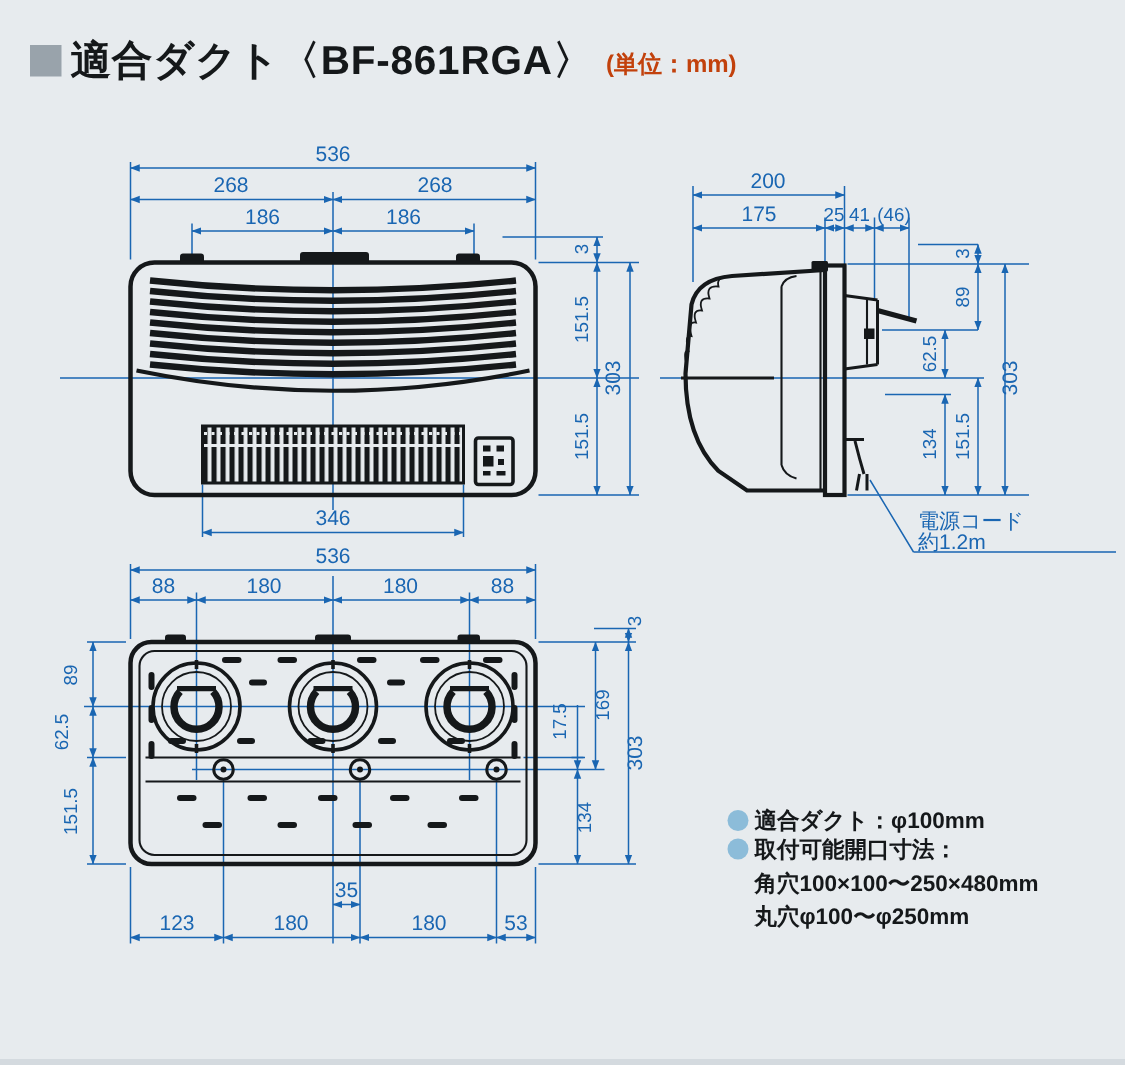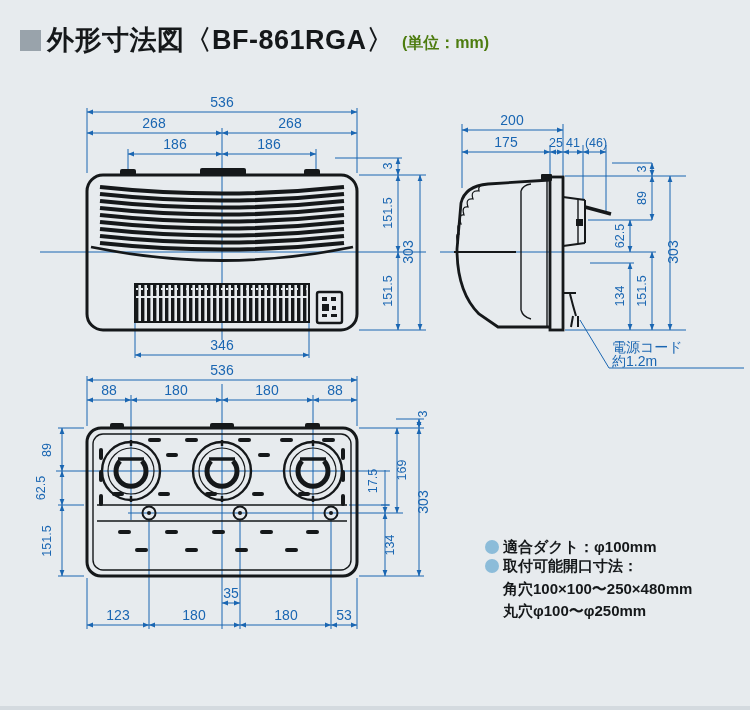--- a/index.html
+++ b/index.html
@@ -4,21 +4,21 @@
 <style>
   html,body{margin:0;padding:0;}
   body{
     width:750px;height:710px;position:relative;overflow:hidden;
     background:#e7ebee;
     font-family:"Liberation Sans","DejaVu Sans",sans-serif;
   }
   .hdr{position:absolute;left:20px;top:22px;display:flex;align-items:center;}
   .hdr .sq{width:21px;height:21px;background:#99a3ab;margin-right:6px;flex:none;}
   .hdr .ttl{font-size:27px;font-weight:700;color:#15181a;letter-spacing:0.5px;white-space:nowrap;}
-  .hdr .unit{font-size:16px;font-weight:600;color:#4d7c0f;margin-left:8px;margin-top:6px;white-space:nowrap;}
+  .hdr .unit{font-size:16px;font-weight:600;color:#c2410c;margin-left:8px;margin-top:6px;white-space:nowrap;}
   svg{position:absolute;left:0;top:0;}
   
   .b{stroke:#1a66b2;stroke-width:1;fill:none;}
   .d{fill:#1a66b2;font-size:14px;font-family:"Liberation Sans","DejaVu Sans",sans-serif;}
   .ds{fill:#1a66b2;font-size:12.5px;font-family:"Liberation Sans","DejaVu Sans",sans-serif;}
   
   .k1{stroke:#15181a;stroke-width:1.2;fill:none;}
   .k14{stroke:#15181a;stroke-width:1.4;fill:none;}
   .k2{stroke:#15181a;stroke-width:2;fill:none;}
   .k24{stroke:#15181a;stroke-width:2.4;fill:none;}
@@ -26,21 +26,21 @@
   .k3{stroke:#15181a;stroke-width:3;fill:none;}
   .lv{stroke:#15181a;stroke-width:4.2;fill:none;}
   .fk{fill:#15181a;stroke:none;}
   .nt{fill:#15181a;font-size:15px;font-weight:600;font-family:"Liberation Sans","DejaVu Sans",sans-serif;}
 </style>
 </head>
 <body>
 
 <div class="hdr">
   <span class="sq"></span>
-  <span class="ttl">外形寸法図〈BF-861RGA〉</span>
+  <span class="ttl">適合ダクト〈BF-861RGA〉</span>
   <span class="unit">(単位：mm)</span>
 </div>
 
 <svg width="750" height="710" viewBox="0 0 750 710">
   <defs>
     <marker id="ar" viewBox="0 0 10 10" refX="9.5" refY="5" markerWidth="6.5" markerHeight="6.5" orient="auto-start-reverse">
       <path d="M0,1.2 L10,5 L0,8.8 Z" fill="#1a66b2"></path>
     </marker>
     <pattern id="gr" x="135" y="284" width="6" height="38" patternUnits="userSpaceOnUse">
       <rect width="6" height="38" fill="#e7ebee"></rect>

